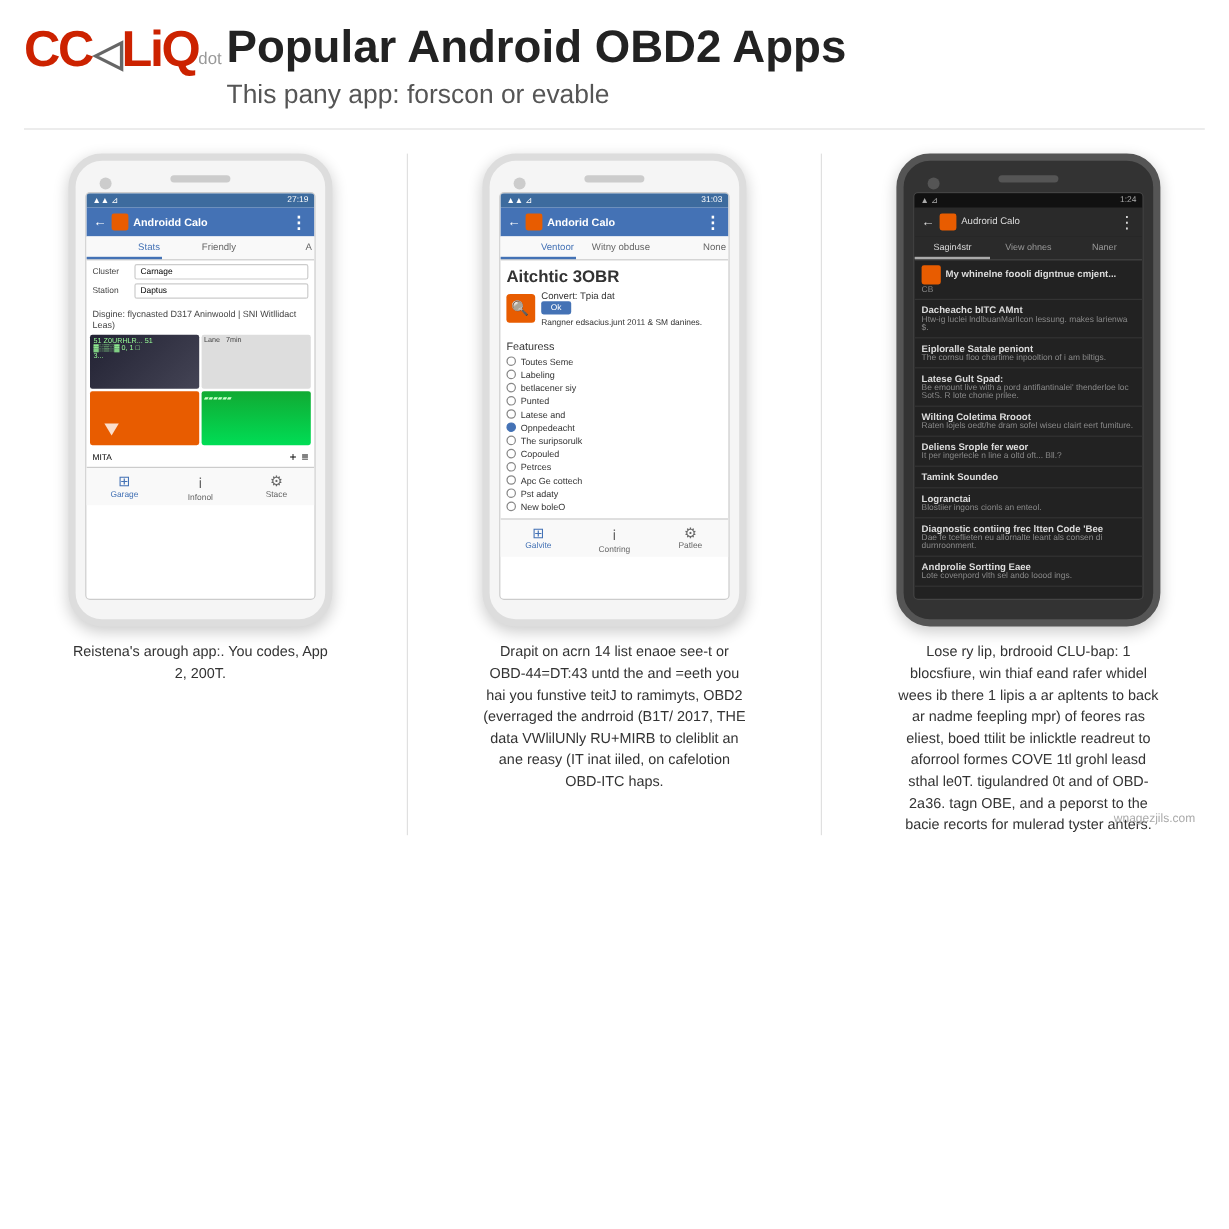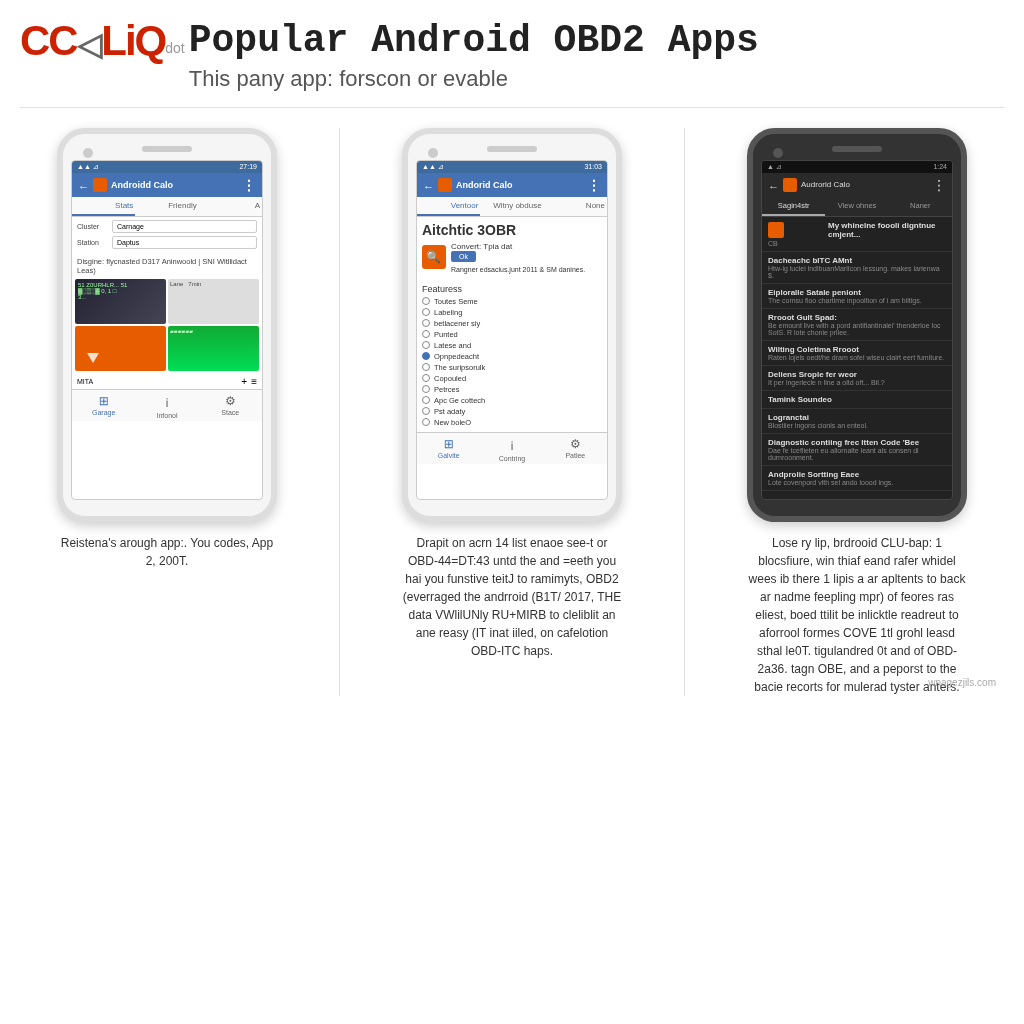--- a/index.html
+++ b/index.html
@@ -44,21 +44,20 @@
       margin-bottom: 6px;
     }
     .header-text {
       flex: 1;
     }
     .header-title {
       font-size: 38px;
       font-weight: bold;
       color: #222;
       line-height: 1.1;
-      font-family: Liberation Mono, monospace;
     }
     .header-subtitle {
       font-size: 22px;
       color: #555;
       margin-top: 4px;
     }
 
     
     .main-content {
       display: flex;
@@ -341,21 +340,20 @@
       font-weight: bold;
     }
     .dark-item-subtitle {
       font-size: 7px;
       color: #888;
     }
     .dark-item-header {
       display: flex;
       align-items: center;
       margin-bottom: 1px;
-      gap: 40px;
     }
     .dark-item-icon {
       width: 16px;
       height: 16px;
       background: #e85c00;
       border-radius: 2px;
       margin-right: 4px;
       flex-shrink: 0;
     }
 
@@ -636,21 +634,21 @@
             </div>
             <div class="dark-list-item">
               <div class="dark-item-title">Dacheachc bITC AMnt</div>
               <div class="dark-item-subtitle">Htw-ig luclei lndlbuanMarlIcon lessung. makes larienwa $.</div>
             </div>
             <div class="dark-list-item">
               <div class="dark-item-title">Eiploralle Satale peniont</div>
               <div class="dark-item-subtitle">The cornsu floo chartime inpooltion of i am biltigs.</div>
             </div>
             <div class="dark-list-item">
-              <div class="dark-item-title">Rrooot Gult Spad:</div>
+              <div class="dark-item-title">Latese Gult Spad:</div>
               <div class="dark-item-subtitle">Be emount live with a pord antifiantinalei' thenderloe loc
 SotS. R lote chonie prilee.</div>
             </div>
             <div class="dark-list-item">
               <div class="dark-item-title">Wilting Coletima Rrooot</div>
               <div class="dark-item-subtitle">Raten lojels oedt/he dram sofel wiseu clairt eert fumiture.</div>
             </div>
             <div class="dark-list-item">
               <div class="dark-item-title">Deliens Srople fer weor</div>
               <div class="dark-item-subtitle">It per ingerlecle n line a oltd oft...

